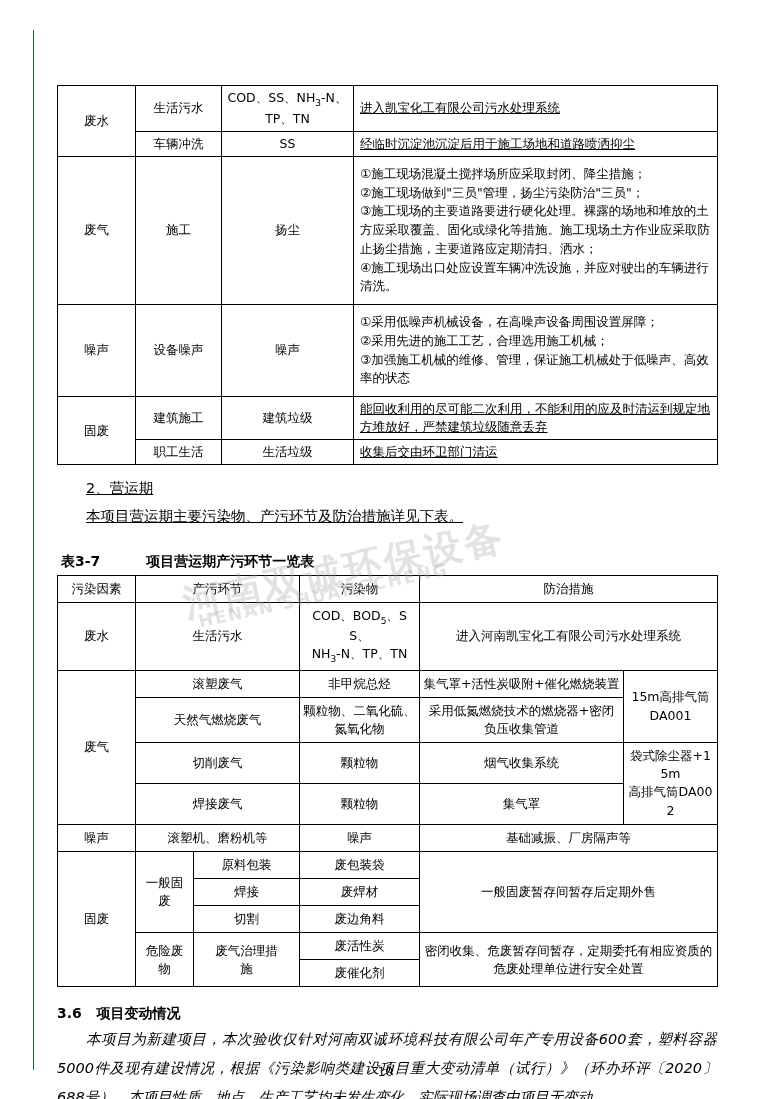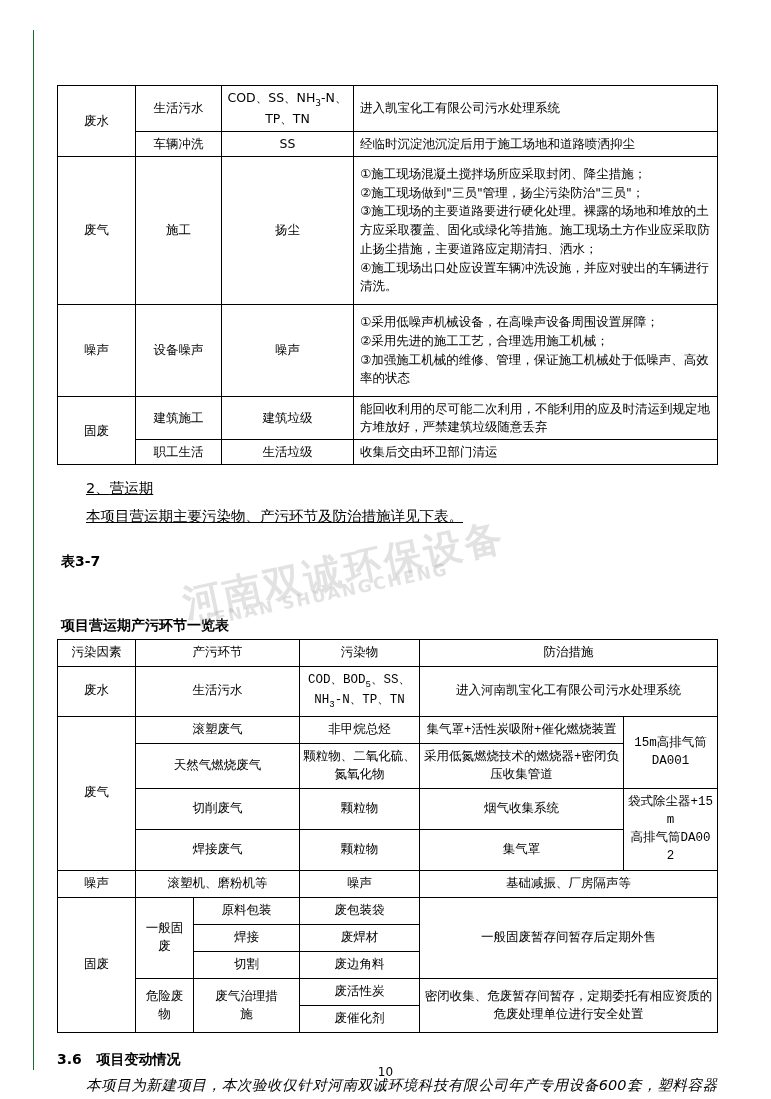--- a/index.html
+++ b/index.html
@@ -46,20 +46,21 @@
     padding: 3px 4px;
     font-size: 12.5px;
     line-height: 1.45;
     vertical-align: middle;
     text-align: center;
     word-break: break-all;
   }
   td.left {
     text-align: left;
     padding-left: 6px;
+    text-decoration: underline;
   }
   .tbl1 td {
     font-size: 12.5px;
   }
   .multiline {
     text-align: left;
     white-space: pre-line;
     line-height: 1.5;
     padding: 8px 6px;
   }
@@ -74,21 +75,20 @@
     margin-bottom: 22px;
     text-decoration: underline;
   }
   .tbl-caption {
     font-size: 14px;
     font-weight: bold;
     margin: 12px 0 4px 0;
     display: flex;
     gap: 46px;
     padding-left: 4px;
-    flex-direction: column;
   }
   .sec-head {
     font-size: 14px;
     font-weight: bold;
     margin: 18px 0 2px 0;
   }
   .body-text {
     font-size: 14.5px;
     line-height: 2.0;
     text-align: justify;
@@ -129,21 +129,20 @@
     letter-spacing: 2px;
     pointer-events: none;
     white-space: nowrap;
   }
   sub {
     font-size: 9px;
   }
   .tbl2 td {
     font-size: 12.5px;
     padding: 4px 3px;
-    font-family: Liberation Mono, monospace;
   }
 </style>
 </head>
 <body>
 
 <div class="page">
 
   <div class="vline-left"></div>
 
   <div class="content">

